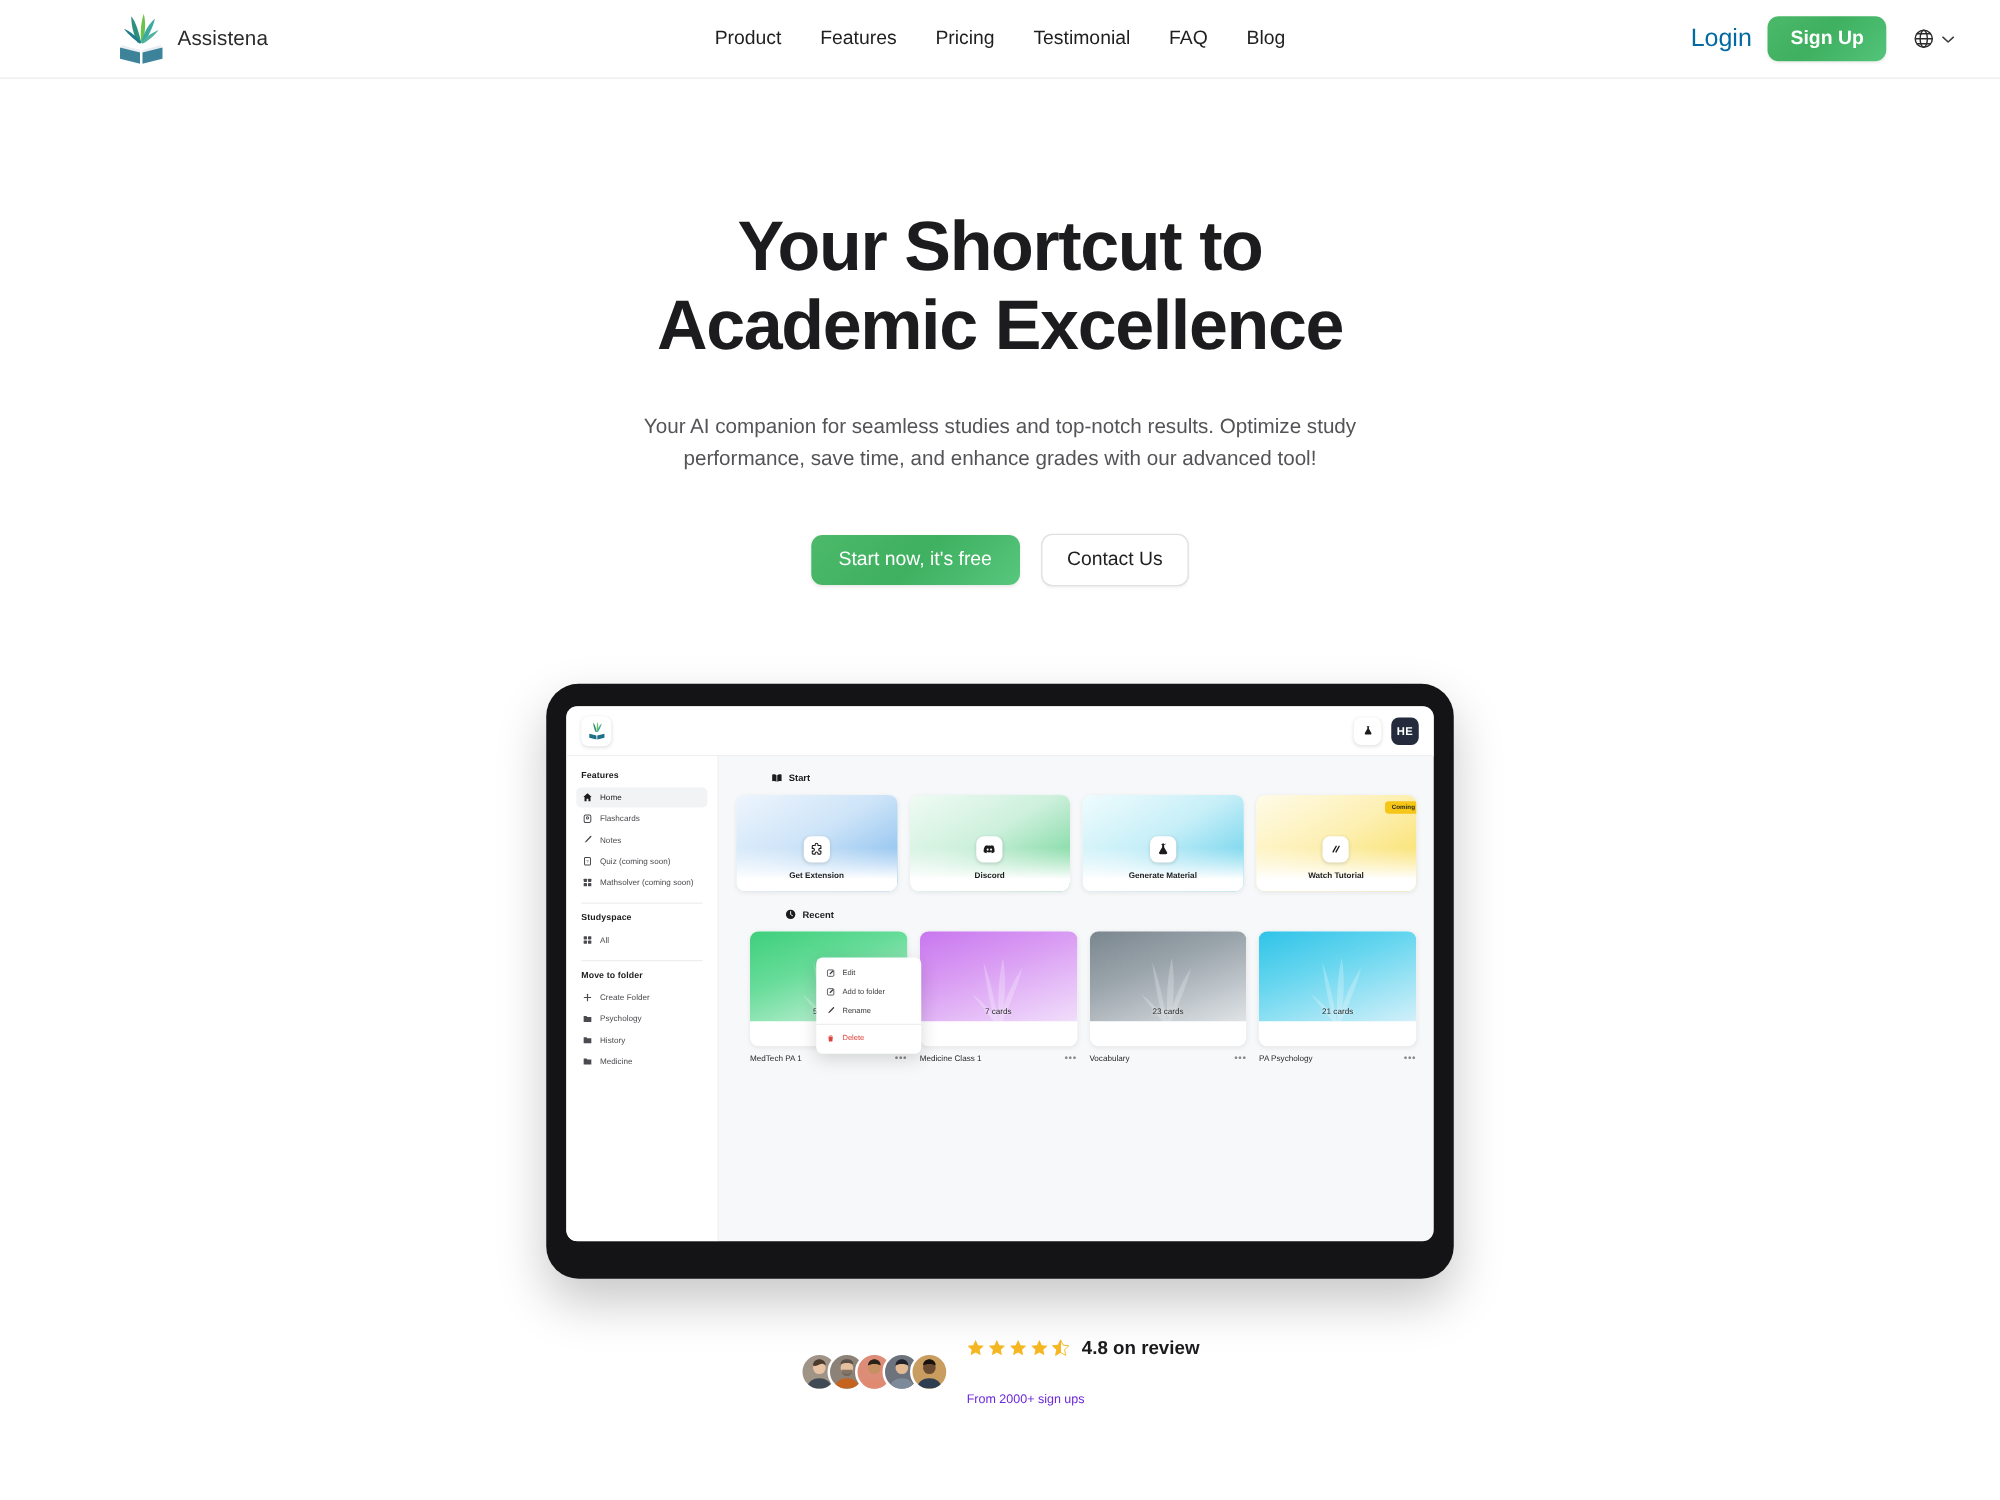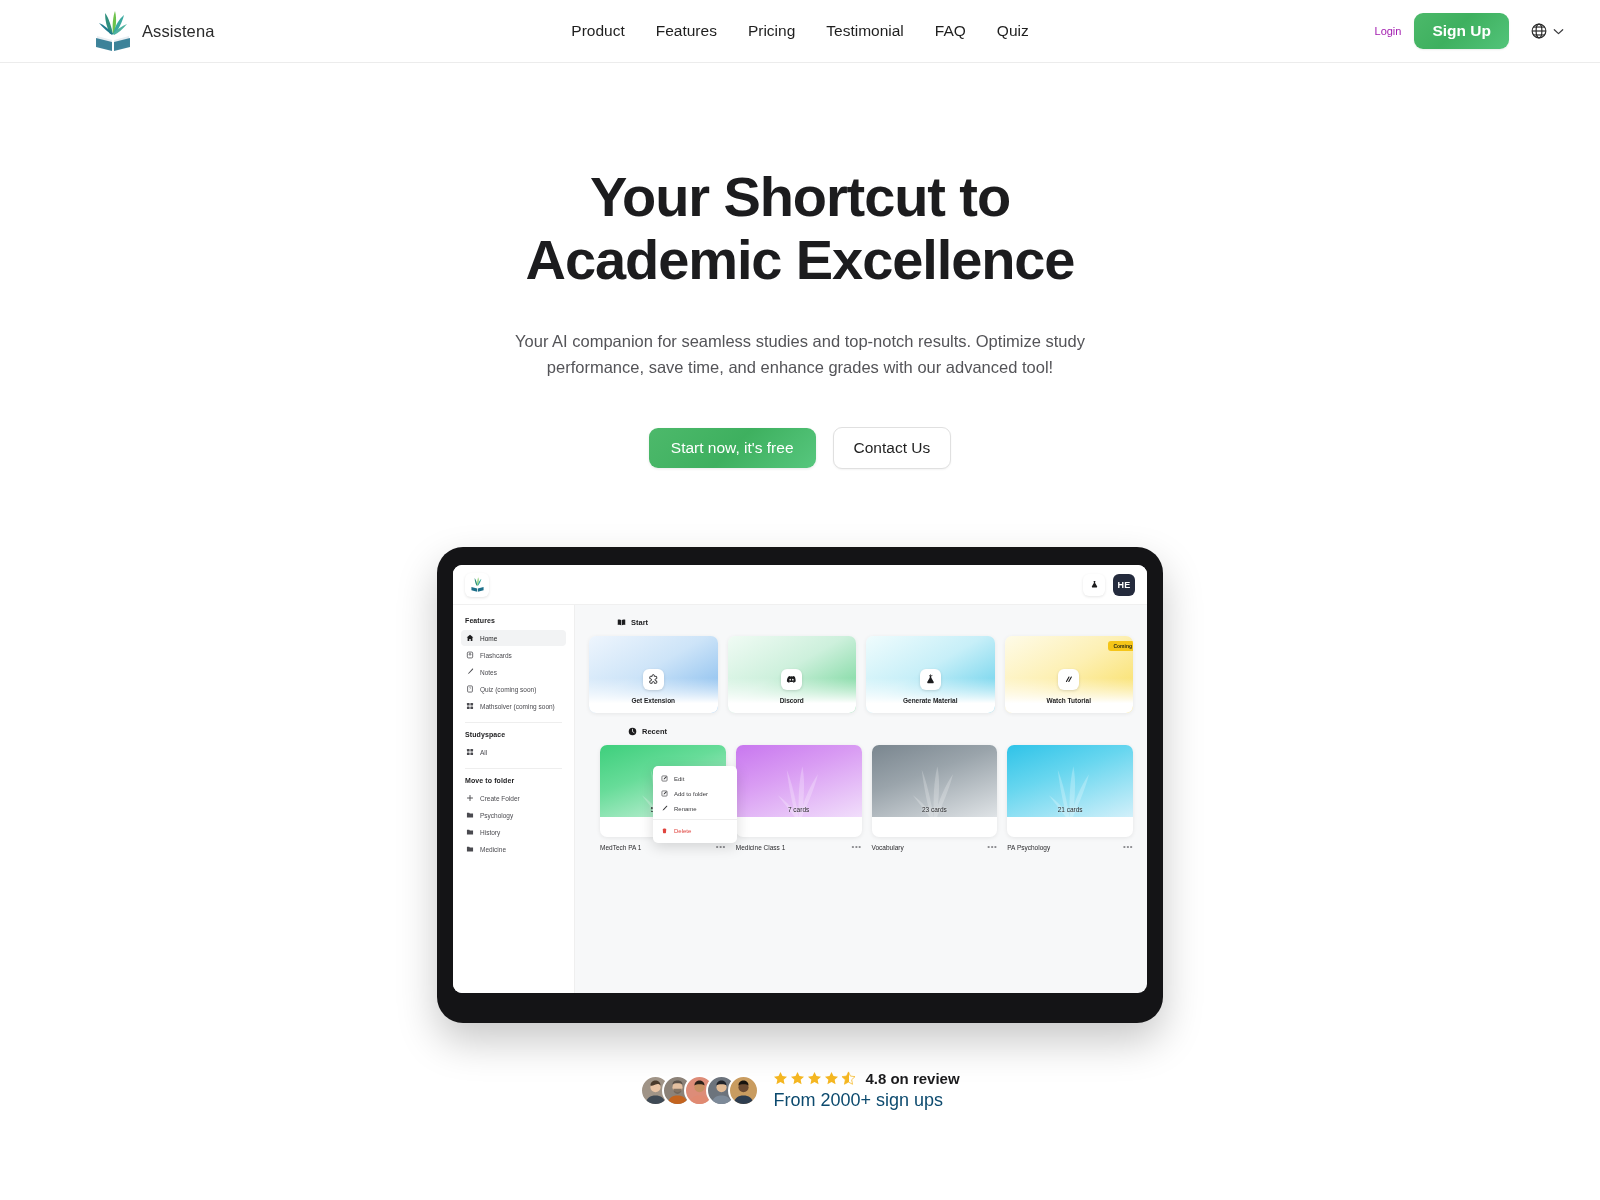--- a/index.html
+++ b/index.html
@@ -35,21 +35,21 @@
   }
   .nav-link {
     font-size: 15.5px; color: #1f1f1f; text-decoration: none;
     white-space: nowrap; cursor: pointer;
   }
   .nav-right {
     position: absolute; right: 34px; top: 50%;
     transform: translateY(-50%);
     display: flex; align-items: center; gap: 13px;
   }
-  .login-link { font-size: 11px; color: #a21caf; cursor: pointer; text-decoration:none;padding-left:36px;}
+  .login-link { font-size: 20px; color: #0369a1; cursor: pointer; text-decoration:none;padding-left:36px;}
   .signup-btn {
     background: linear-gradient(135deg,#4cb96a 0%, #3eb05f 45%, #53c47a 100%);
     color: #fff; font-size: 15.5px; font-weight: 600;
     border: none; border-radius: 9px;
     padding: 9px 18px; cursor: pointer;
     font-family: inherit;
     box-shadow: 0 1px 2px rgba(0,0,0,.08);
   }
   .lang-select {
     display: flex; align-items: center; gap: 5px; cursor: pointer;
@@ -244,21 +244,21 @@
     width: 31px; height: 31px; border-radius: 50%;
     border: 2px solid #fff; margin-left: -9px;
     background-size: cover; position: relative; overflow: hidden;
   }
   .avatar:first-child { margin-left: 0; }
   .review-text { display: flex; flex-direction: column; gap: 3px; }
   .stars-row { display:flex; align-items:center; gap: 9px; }
   .stars { display:flex; gap: 2px; }
   .star { width: 15px; height: 15px; display:block; }
   .rating-txt { font-size: 15px; font-weight: 700; color: #1c1c1e; }
-  .signups-txt { font-size: 18px; color: #0c4a6e; }
+  .signups-txt { font-size: 10px; color: #6d28d9; margin-top: 24px; }
 </style>
 </head>
 <body>
 
 <div class="navbar">
   <div class="brand">
     <span>
       <svg class="brand-logo" viewBox="0 0 36 42">
         <path d="M18 24 C16 16 14 8 10 3 C10 11 12 18 15 24 Z" fill="#2f8f7d"></path>
         <path d="M18 24 C17 15 18 7 20 1 C22 9 21 17 19 24 Z" fill="#6cc24a"></path>
@@ -273,21 +273,21 @@
     </span>
     <span class="brand-name">Assistena</span>
   </div>
 
   <nav class="nav-links">
     <a class="nav-link">Product</a>
     <a class="nav-link">Features</a>
     <a class="nav-link">Pricing</a>
     <a class="nav-link">Testimonial</a>
     <a class="nav-link">FAQ</a>
-    <a class="nav-link">Quiz</a>
+    <a class="nav-link">Blog</a>
   </nav>
 
   <div class="nav-right">
     <a class="login-link">Login</a>
     <button class="signup-btn">Sign Up</button>
     <div class="lang-select">
       <span>
         <svg class="globe-icon" viewBox="0 0 20 20" fill="none" stroke="#2b2b2b" stroke-width="1.3">
           <circle cx="10" cy="10" r="7.6"></circle>
           <ellipse cx="10" cy="10" rx="3.2" ry="7.6"></ellipse>

